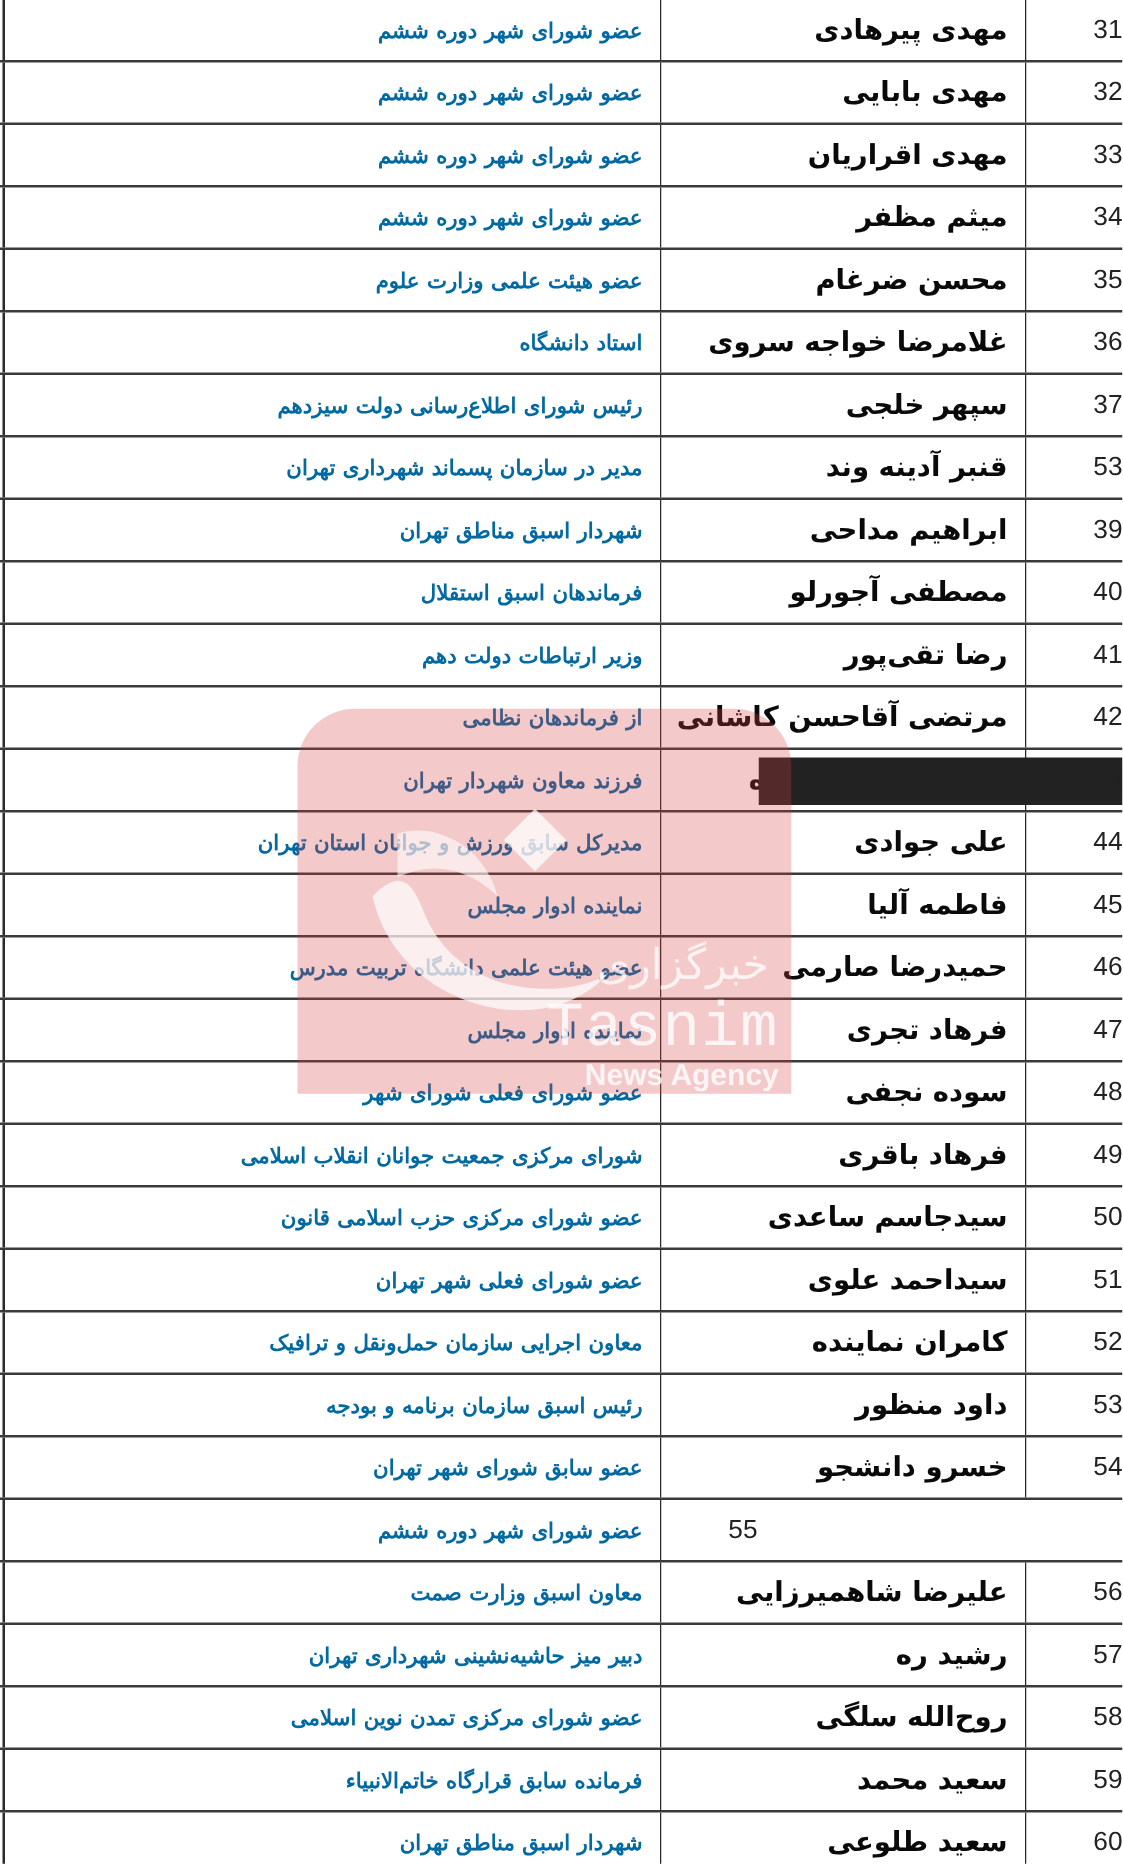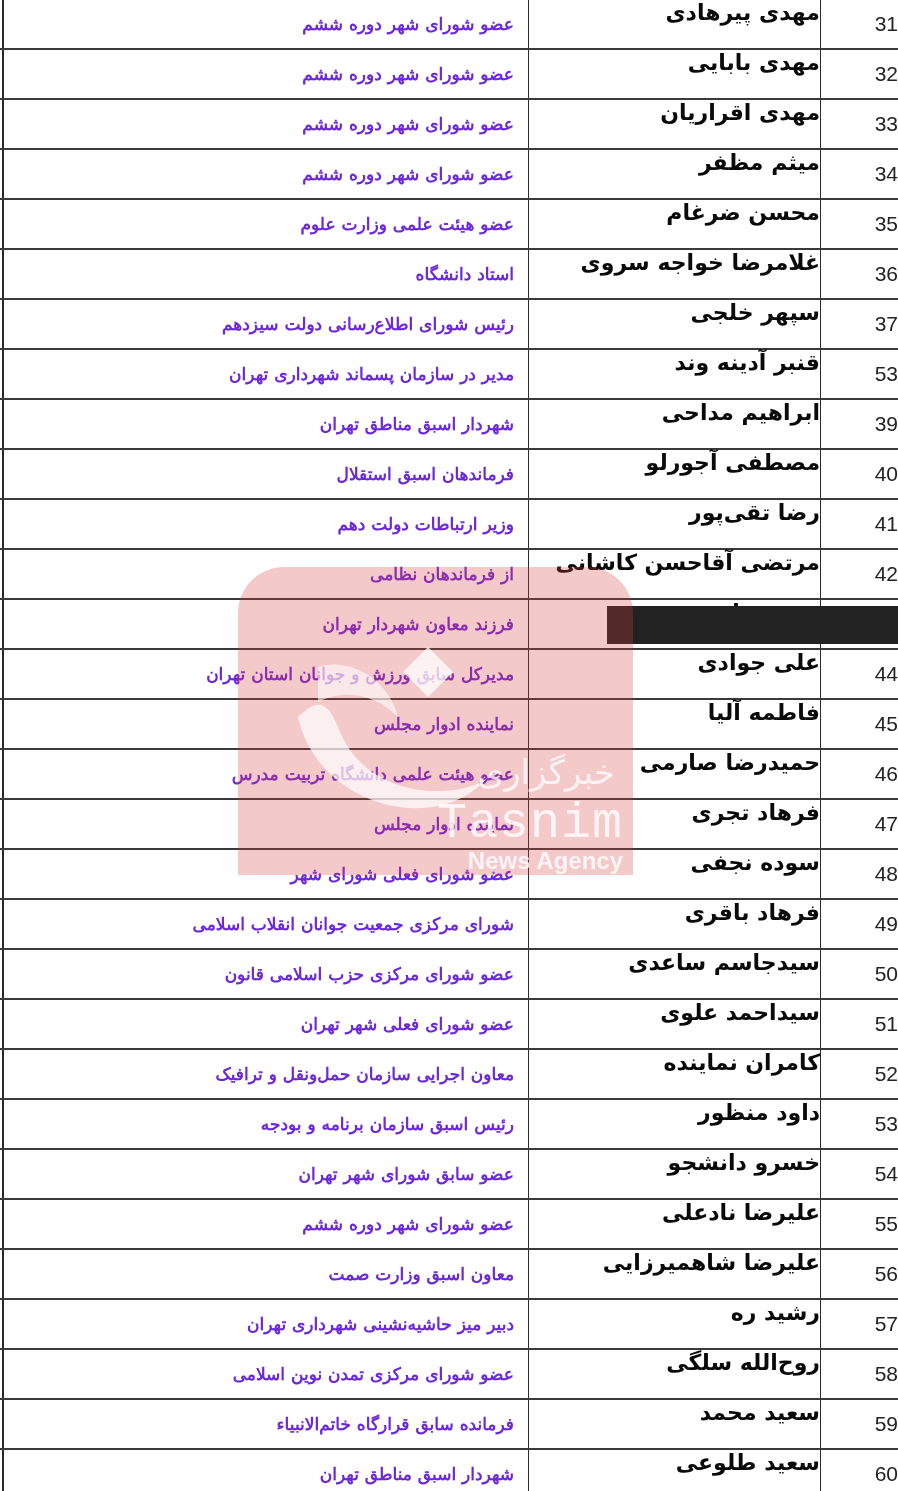--- a/index.html
+++ b/index.html
@@ -44,31 +44,32 @@
       justify-content: flex-end;
       padding-right: 14px;
       direction: rtl;
     }
     .cell-desc span {
       direction: rtl;
       text-align: right;
       font-family: "DejaVu Serif", serif;
       font-size: 17px;
       font-weight: bold;
-      color: #6d28d9;
+      color: #0369a1;
       white-space: nowrap;
       width: 100%;
     }
     .cell-name {
       position: relative;
       width: 292px;
       box-sizing: border-box;
       border-right: 1px solid #2a2a2a;
       display: flex;
-      align-items: flex-start;
+      align-items: center;
+      padding-right: 14px;
       direction: rtl;
     }
     .cell-name span {
       direction: rtl;
       text-align: right;
       font-family: "DejaVu Sans", sans-serif;
       font-size: 22px;
       font-weight: bold;
       color: #0a0a0a;
       white-space: nowrap;
@@ -433,23 +434,20 @@
         <span>خسرو دانشجو</span>
       </div>
     <div class="cell-num">
         <span>54</span>
       </div>
   </div>
 
   <div class="row">
     <div class="cell-desc">
         <span>عضو شورای شهر دوره ششم</span>
-      </div>
-    <div class="cell-name">
-        <span>علیرضا نادعلی</span>
       </div>
     <div class="cell-num">
         <span>55</span>
       </div>
   </div>
 
   <div class="row">
     <div class="cell-desc">
         <span>معاون اسبق وزارت صمت</span>
       </div>

